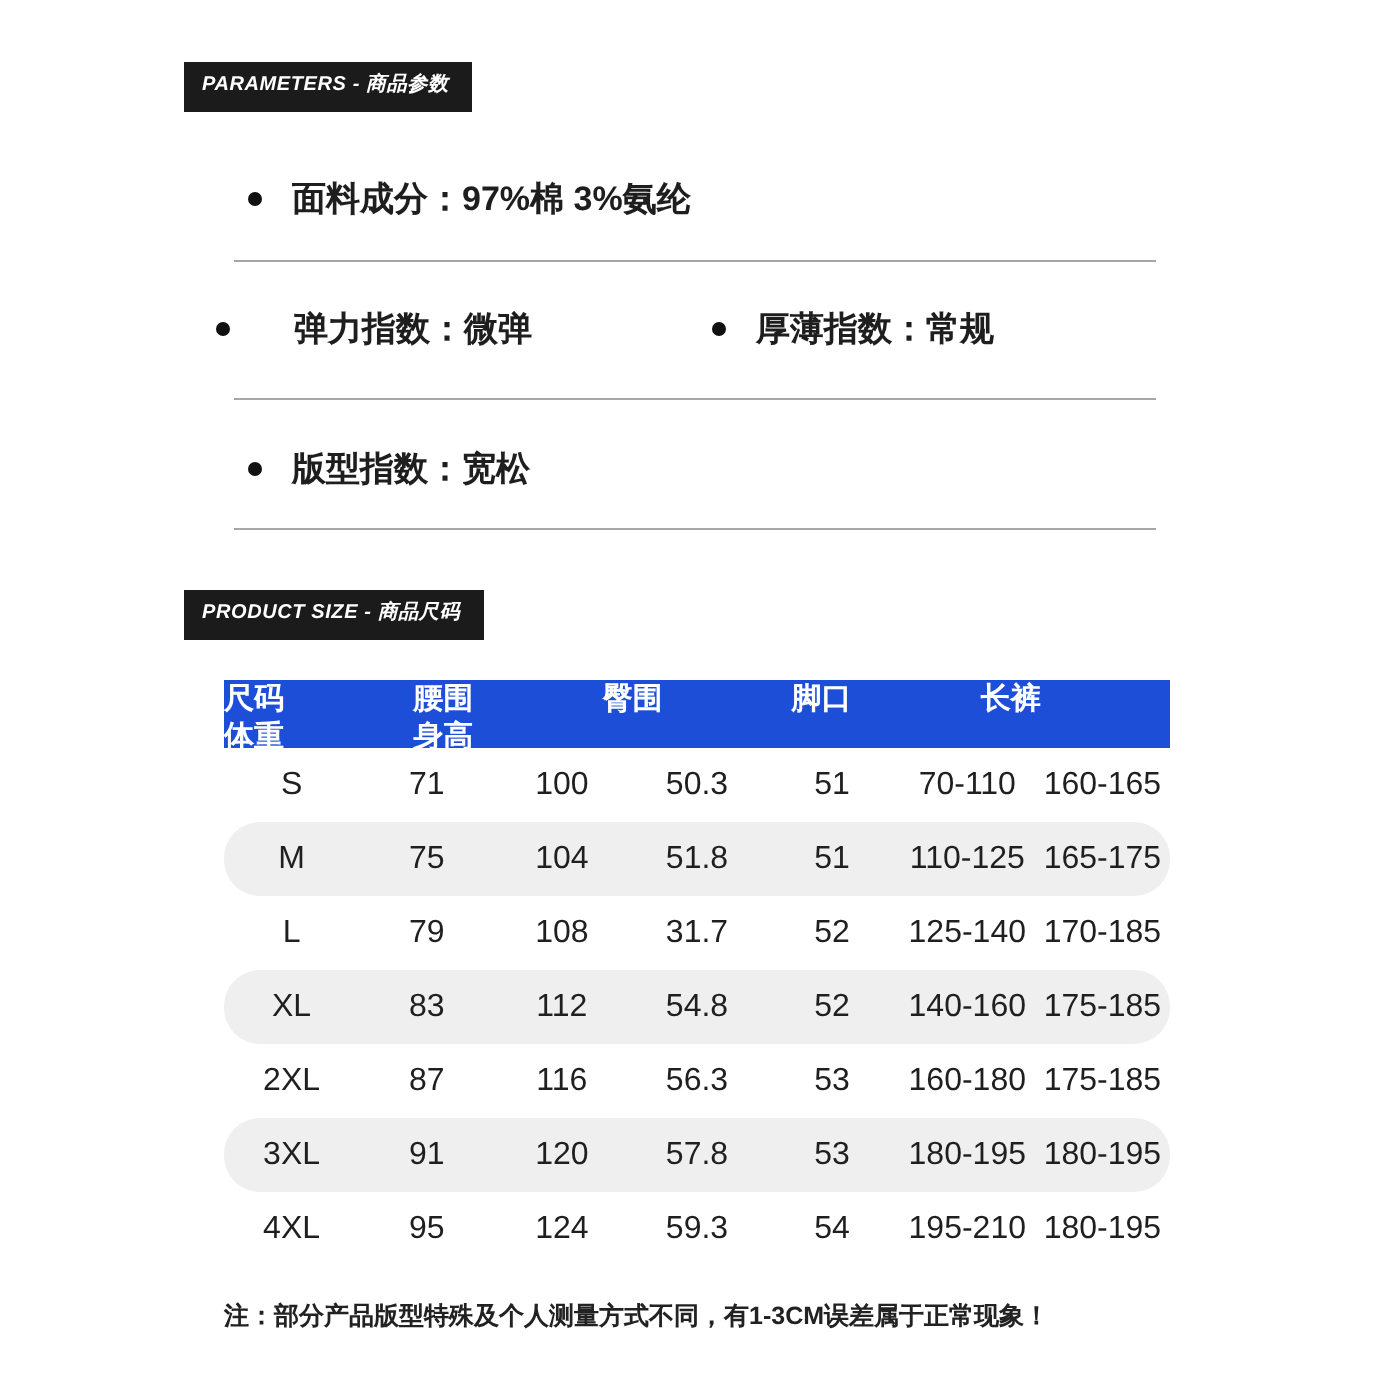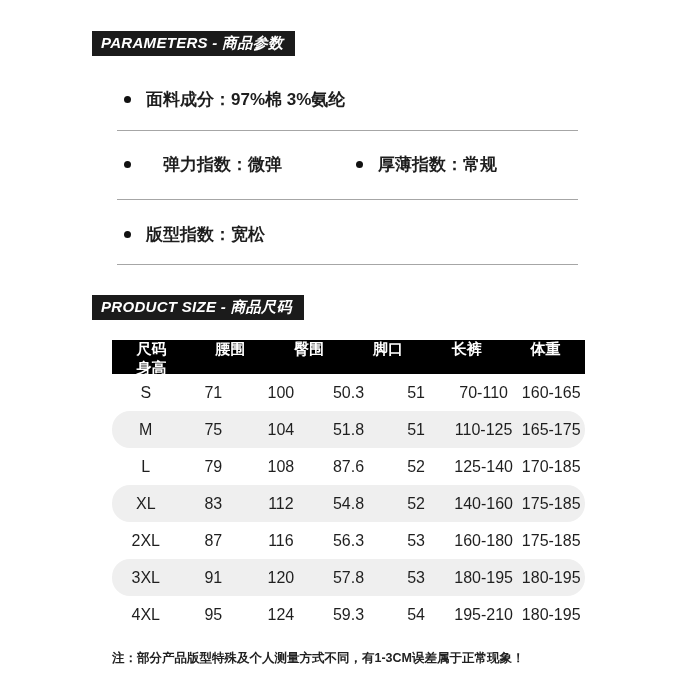--- a/index.html
+++ b/index.html
@@ -8,58 +8,58 @@
     width:700px; height:700px;
     font-family:"Liberation Sans","DejaVu Sans",sans-serif;
     color:#1f1f1f;
   }
   .page { position:relative; width:700px; height:700px; background:#ffffff; overflow:hidden; }
 
   .banner {
     position:absolute;
     background:#1b1b1b; color:#ffffff;
     font-weight:bold; font-style:italic;
-    font-size:15px; line-height:18px;
+    font-size:10px; line-height:18px;
     padding:3px 12px 4px 9px;
     letter-spacing:0.3px;
     white-space:nowrap;
   }
   #banner-parameters { left:92px; top:31px; }
   #banner-size { left:92px; top:295px; }
 
   .bullet-line {
     position:absolute;
     display:flex; align-items:center; gap:15px;
     font-size:17px; font-weight:700; color:#1e1e1e;
     white-space:nowrap;
     text-align:center;
   }
   .dot {
     width:7px; height:7px; border-radius:50%;
     background:#111111; flex:0 0 auto;
   }
   #fabric-line { left:124px; top:88px; }
-  #param-stretch { left:124px; top:153px;gap:32px; }
+  #param-stretch { left:108px; top:153px;gap:32px; }
   #param-thickness { left:356px; top:153px; }
   #param-fit { left:124px; top:223px; }
   #param-softness { left:356px; top:223px; }
 
   .divider {
     position:absolute; left:117px; width:461px; height:0;
     border-top:1px solid #a6a6a6;
   }
   #divider-1 { top:130px; }
   #divider-2 { top:199px; }
   #divider-3 { top:264px; }
 
   .size-table { position:absolute; left:112px; top:340px; width:473px; }
   .thead {
-    display:grid; grid-template-columns:repeat(6,1fr);
-    background:#000000; color:#ffffff;
-    height:34px; align-items:center; text-align:center;
+    display:grid; grid-template-columns:repeat(5,1fr);
+    background:#1d4ed8; color:#ffffff;
+    height:34px; align-items:center; 
     font-size:15px; font-weight:bold;
   }
   .trow {
     display:grid; grid-template-columns:repeat(7,1fr);
     height:37px; align-items:center; text-align:center;
     font-size:16px; color:#1f1f1f; font-weight:500;
   }
   .trow.striped { background:#efefef; border-radius:18px; }
 
   .note {
@@ -128,21 +128,21 @@
       <span>104</span>
       <span>51.8</span>
       <span>51</span>
       <span>110-125</span>
       <span>165-175</span>
     </div>
     <div class="trow">
       <span>L</span>
       <span>79</span>
       <span>108</span>
-      <span>87.6</span>
+      <span>31.7</span>
       <span>52</span>
       <span>125-140</span>
       <span>170-185</span>
     </div>
     <div class="trow striped">
       <span>XL</span>
       <span>83</span>
       <span>112</span>
       <span>54.8</span>
       <span>52</span>

